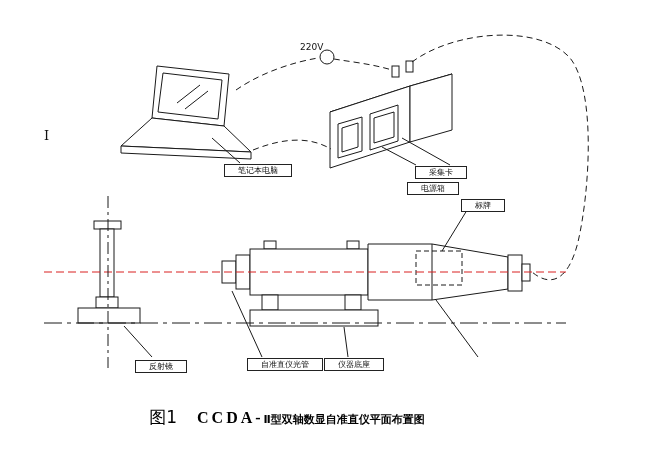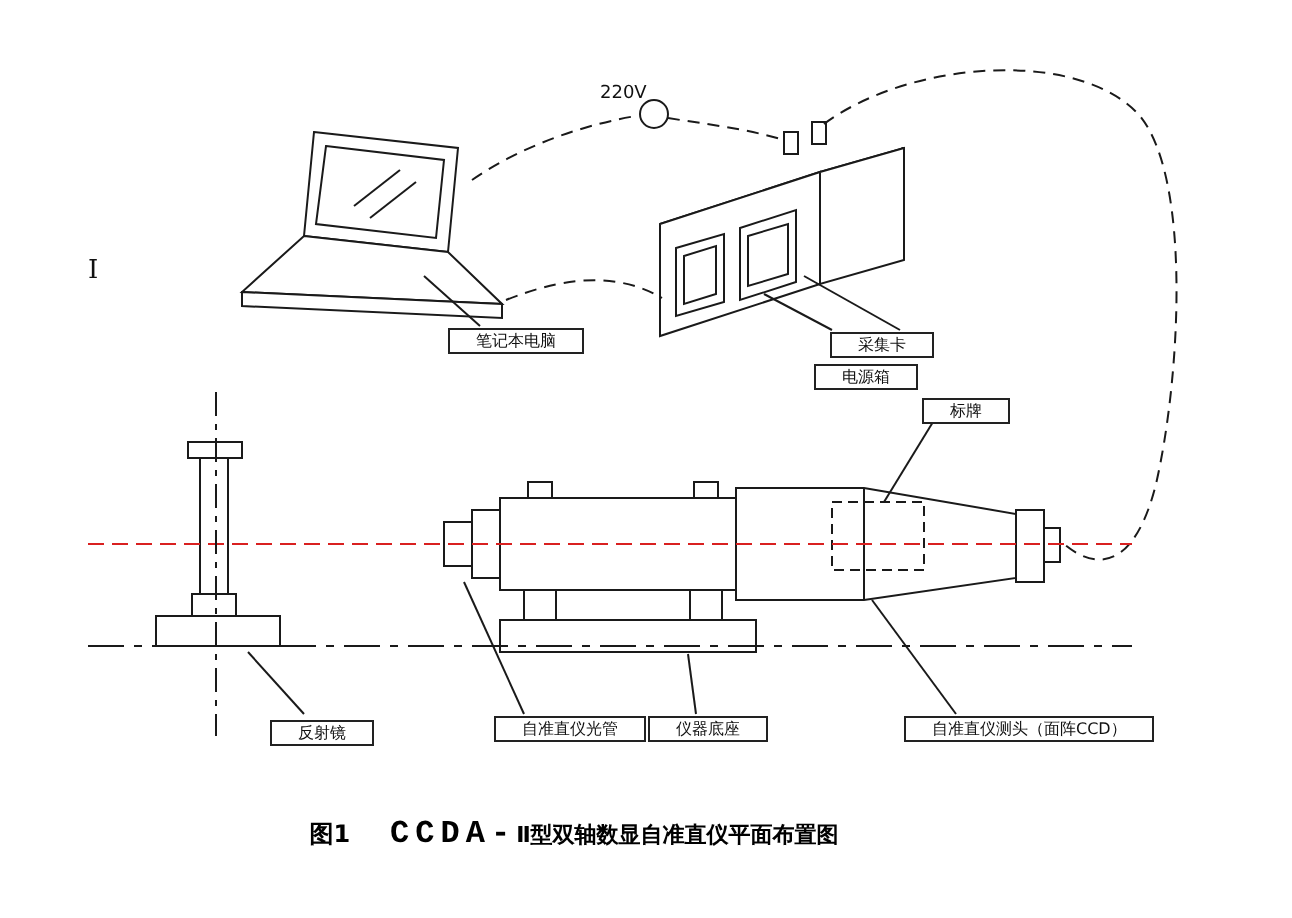--- a/index.html
+++ b/index.html
@@ -11,22 +11,22 @@
   .diagram-label{
     position:absolute;border:1px solid #222;background:#fff;
     font-size:8px;line-height:1.15;padding:1px 13px;white-space:nowrap;color:#111;
   }
   .plain-text{position:absolute;font-size:9px;color:#111;white-space:nowrap;}
   .stray{position:absolute;font-family:"DejaVu Serif",serif;font-size:13px;color:#111;}
   .caption-row{
     position:absolute;left:0;right:40px;top:406px;display:flex;justify-content:center;
     align-items:baseline;gap:20px;color:#000;
   }
-  .fig-no{font-size:12px;font-weight:700;}
-  .cap-prefix{font-family:Liberation Mono, monospace;font-size:16px;letter-spacing:3px;font-weight:600;}
+  .fig-no{font-size:17px;font-weight:400;}
+  .cap-prefix{font-family:Liberation Serif, serif;font-size:16px;letter-spacing:3px;font-weight:600;}
   .cap-suffix{font-size:11px;font-weight:700;}
   .cap-title{white-space:nowrap;}
 </style>
 </head>
 <body>
 
 <div id="stage">
 
   <svg width="646" height="459" viewBox="0 0 646 459" stroke="#1a1a1a" stroke-width="1" fill="none">
 
@@ -112,21 +112,20 @@
   <span class="diagram-label" style="left:415px;top:166px">采集卡</span>
 
   <span class="diagram-label" style="left:461px;top:199px">标牌</span>
 
   <span class="diagram-label" style="left:135px;top:360px">反射镜</span>
 
   <span class="diagram-label" style="left:247px;top:358px">自准直仪光管</span>
 
   <span class="diagram-label" style="left:324px;top:358px">仪器底座</span>
 
-  <span class="diagram-label" style="left:452px;top:358px">自准直仪测头（面阵CCD）</span>
 
   <div class="caption-row">
     <span class="fig-no">图1</span>
     <span class="cap-title">
       <span class="cap-prefix">CCDA-</span><span class="cap-suffix">Ⅱ型双轴数显自准直仪平面布置图</span>
     </span>
   </div>
 
 </div>
 

